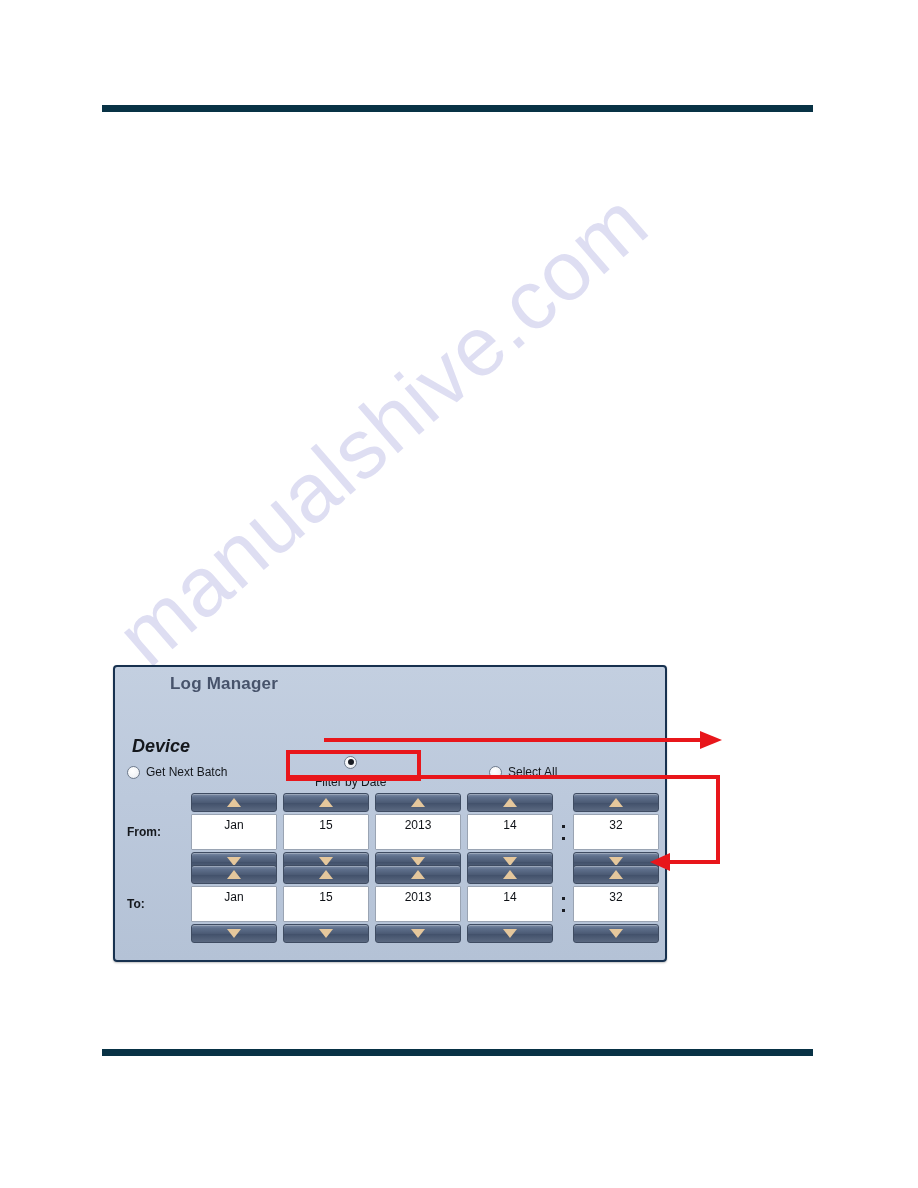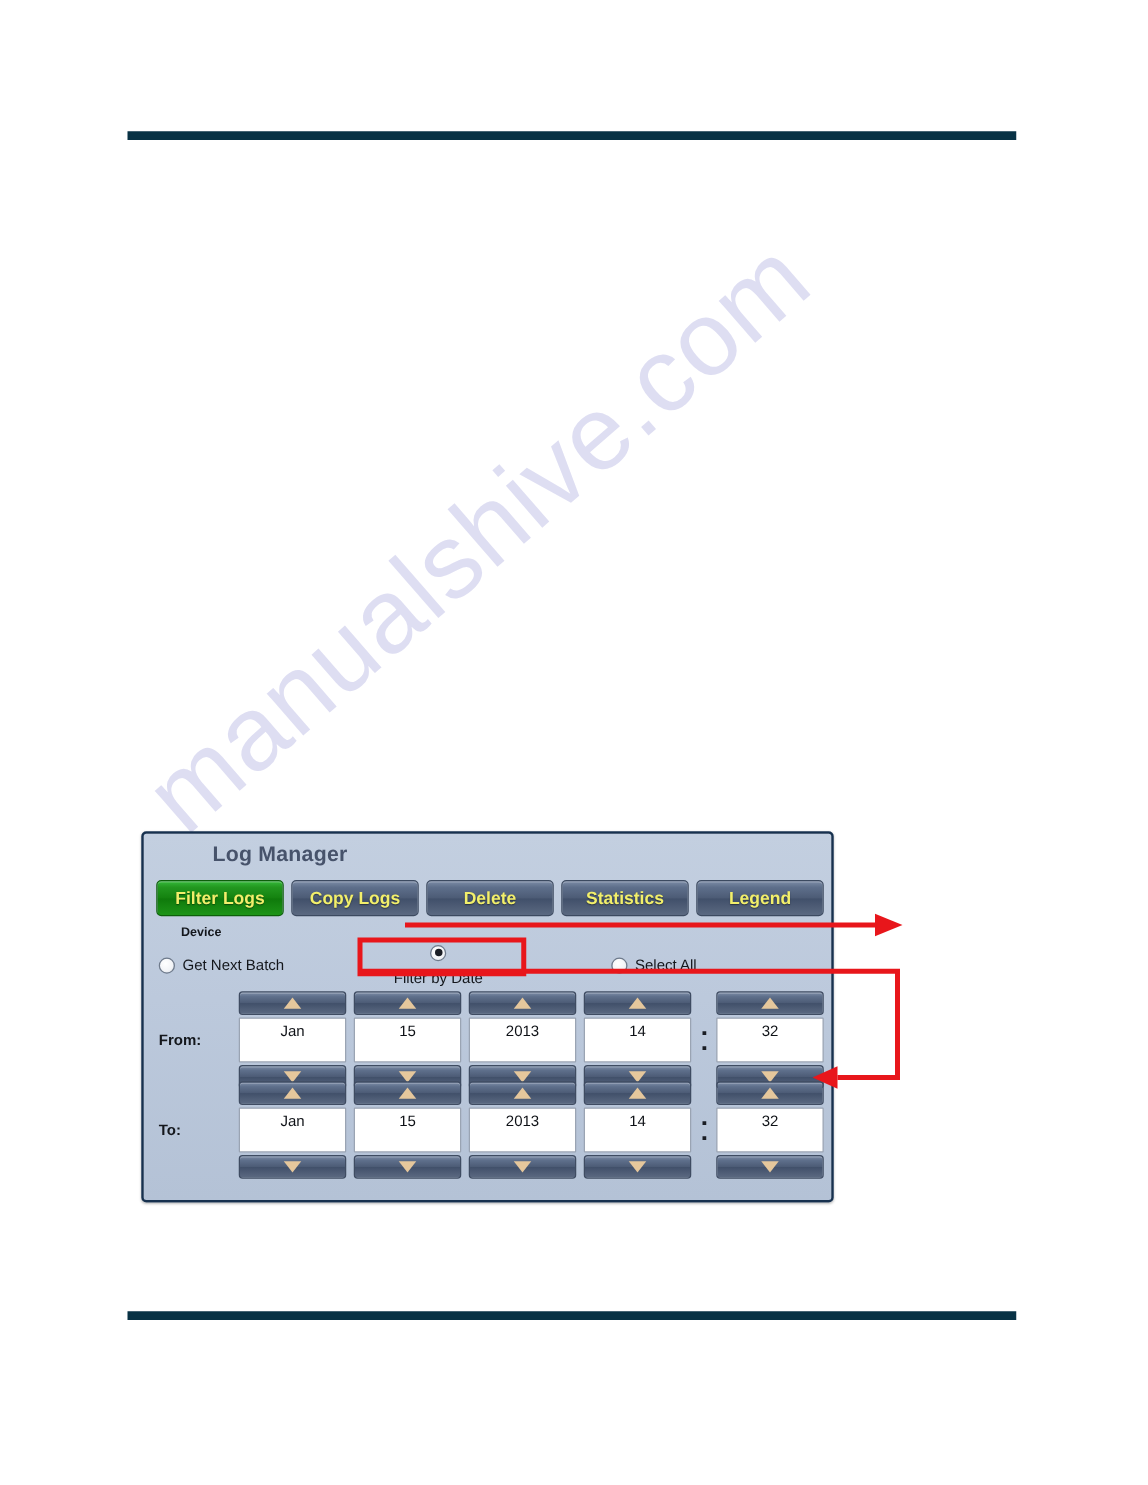--- a/index.html
+++ b/index.html
@@ -127,23 +127,24 @@
     left: 6px;
     top: 65px;
     width: 534px;
     height: 21px;
     display: flex;
     align-items: center;
   }
   .device-label {
     width: 72px;
     text-align: center;
-    font-size: 10px;
+    font-size: 18px;
     font-weight: bold;
     color: #14171c;
+    font-style: italic;
   }
   .device-select {
     position: relative;
     width: 270px;
     height: 21px;
     box-sizing: border-box;
     border: 1px solid #8f9aab;
     border-radius: 2px;
     background: linear-gradient(180deg, #ffffff 0%, #fafbfc 55%, #e4e7ec 100%);
     cursor: pointer;
@@ -346,27 +347,20 @@
 </div>
 
 <div class="page-rule top"></div>
 <div class="page-rule bottom"></div>
 
 <div class="dialog">
   <div class="dialog-inner">
 
     <div class="dialog-title">Log Manager</div>
 
-    <div class="tab-row">
-      <div class="tab-btn active">Filter Logs</div>
-      <div class="tab-btn">Copy Logs</div>
-      <div class="tab-btn">Delete</div>
-      <div class="tab-btn">Statistics</div>
-      <div class="tab-btn">Legend</div>
-    </div>
 
     <div class="device-row">
       <div class="device-label">Device</div>
     </div>
 
     <div class="radio-row">
       <div class="radio-item r1">
         <span class="radio-dot"></span>
         <span class="radio-label">Get Next Batch</span>
       </div>

